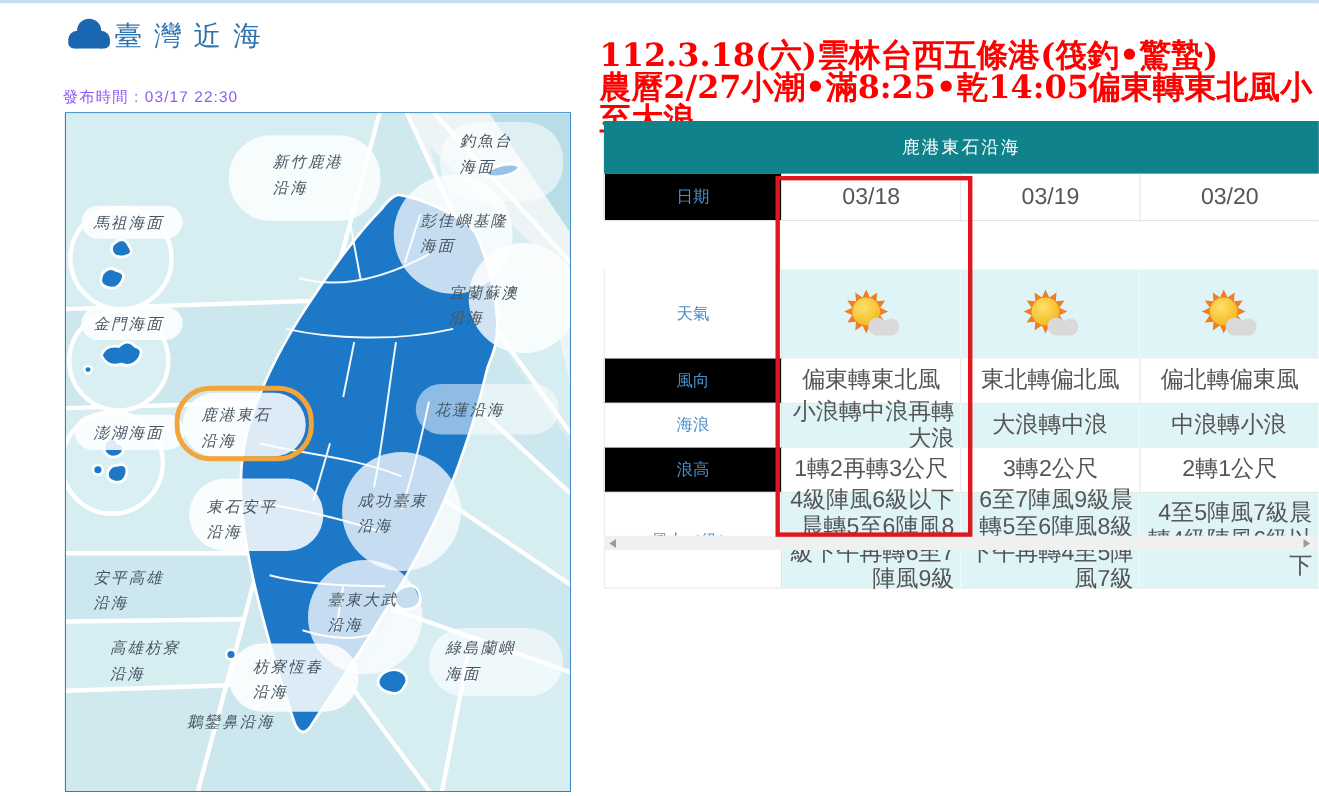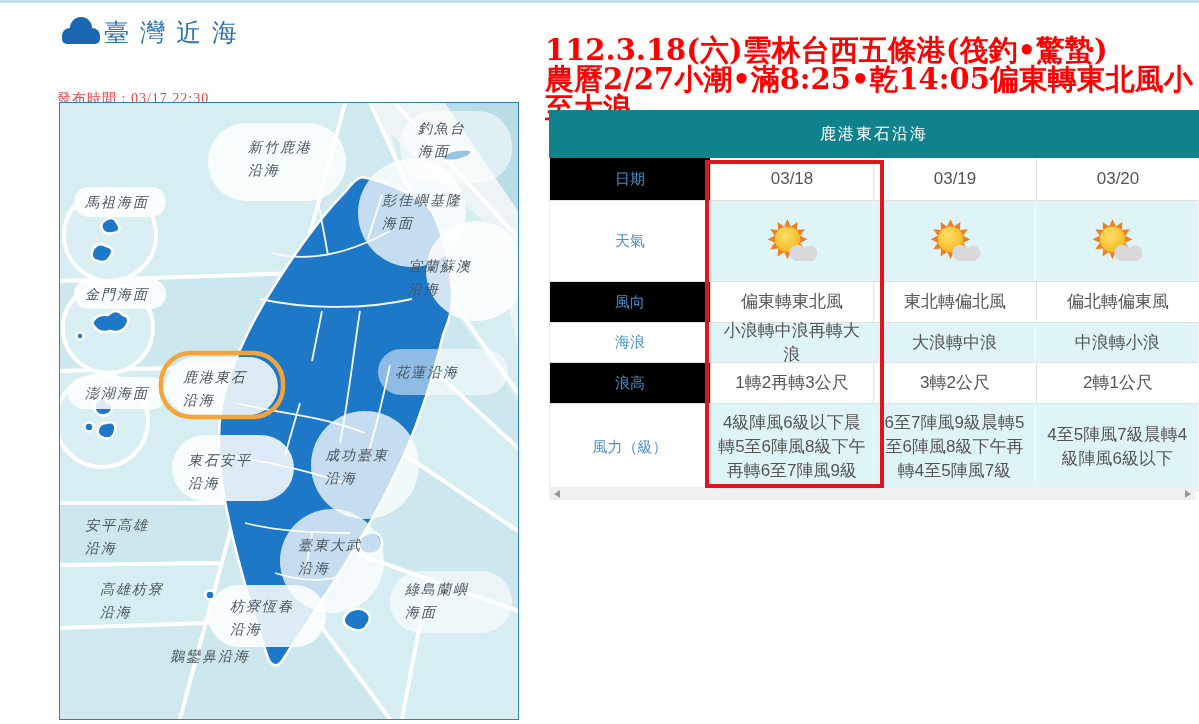--- a/index.html
+++ b/index.html
@@ -3,48 +3,48 @@
 <meta charset="utf-8">
 <style>
   html,body{margin:0;padding:0;background:#fff;}
   .page{position:relative;width:1199px;height:724px;background:#fff;overflow:hidden;
         font-family:"Liberation Sans","DejaVu Sans",sans-serif;padding-left:16px;}
   .topline{position:absolute;left:0;top:0;width:100%;height:3px;background:#c7ddf1;}
 
   
   .hdr-icon{position:absolute;left:56px;top:13px;}
   .page-title{position:absolute;left:104px;top:16px;font-size:25px;color:#2c73ae;letter-spacing:11px;}
-  .publish{position:absolute;left:57px;top:90px;font-size:14px;color:#ef4444;letter-spacing:1px;font-family:Liberation Serif, serif;}
+  .publish{position:absolute;left:57px;top:80px;font-size:14px;color:#8b5cf6;letter-spacing:1px;}
 
   
   .map-panel{position:absolute;left:59px;top:102px;width:458px;height:616px;border:1px solid #2f7fc1;background:#fff;font-style:italic;}
   .map-panel svg{position:absolute;left:0;top:0;}
   .mlabel{position:absolute;font-size:14px;color:#47545f;letter-spacing:2px;line-height:23px;white-space:nowrap;}
   .mlabel span{display:block;}
 
   
   .red-title{position:absolute;left:545px;top:36px;width:654px;font-family:"DejaVu Serif","Liberation Serif",serif;
              font-weight:bold;font-size:29px;line-height:29px;color:#fe0000;}
   .red-note{position:absolute;left:700px;top:504px;font-family:"DejaVu Serif","Liberation Serif",serif;
             font-weight:bold;font-size:21px;color:#fe0000;letter-spacing:3px;}
 
   
   .table-wrap{position:absolute;left:549px;top:110px;width:650px;}
   .t-header{height:48px;background:#0f828c;color:#fff;font-size:16px;letter-spacing:2px;
             display:flex;align-items:center;justify-content:center;}
   .t-row{display:flex;border-bottom:1px solid #e2e2e2;}
   .t-label{width:160px;flex:0 0 160px;display:flex;align-items:center;justify-content:center;
            color:#4b8fcc;font-size:15px;background:#000000;border-left:1px solid #ececec;border-right:1px solid #e2e2e2;}
-  .t-cell{flex:1 1 0;display:flex;align-items:center;justify-content:center;text-align:center;
-          color:#555;font-size:17px;line-height:24px;border-right:1px solid #e2e2e2;padding:0 5px;}
+  .t-cell{flex:1 1 0;display:flex;align-items:center;justify-content:center;text-align:right;
+          color:#555;font-size:21px;line-height:24px;border-right:1px solid #e2e2e2;padding:0 5px;}
   .t-cell:last-child{border-right:none;}
   .row-white .t-cell{background:#fff;}
   .row-cyan  .t-cell{background:#dff4f7;border-right:1px solid #f2fbfc;}
   .row-lblwhite .t-label{background:#fff;}
-  .r-date{height:42px;}.r-weather{height:80px;}.r-winddir{height:40px;}
+  .r-date{height:42px;}.r-weather{height:80px;margin-top:44px;}.r-winddir{height:40px;}
   .r-wave{height:39px;}.r-waveh{height:40px;}.r-force{height:86px;}
   .hl-rect{position:absolute;left:156px;top:50px;width:171px;height:320px;
            border:4px solid #e0161f;pointer-events:none;z-index:5;}
 
   
   .hscroll{position:absolute;left:549px;top:487px;width:647px;height:13px;background:#f0f0f0;}
   .hs-arrow{position:absolute;top:3px;width:0;height:0;border-style:solid;}
   .hs-left{left:5px;border-width:4px 6px 4px 0;border-color:transparent #9a9a9a transparent transparent;}
   .hs-right{right:5px;border-width:4px 0 4px 6px;border-color:transparent transparent transparent #9a9a9a;}
 </style>

